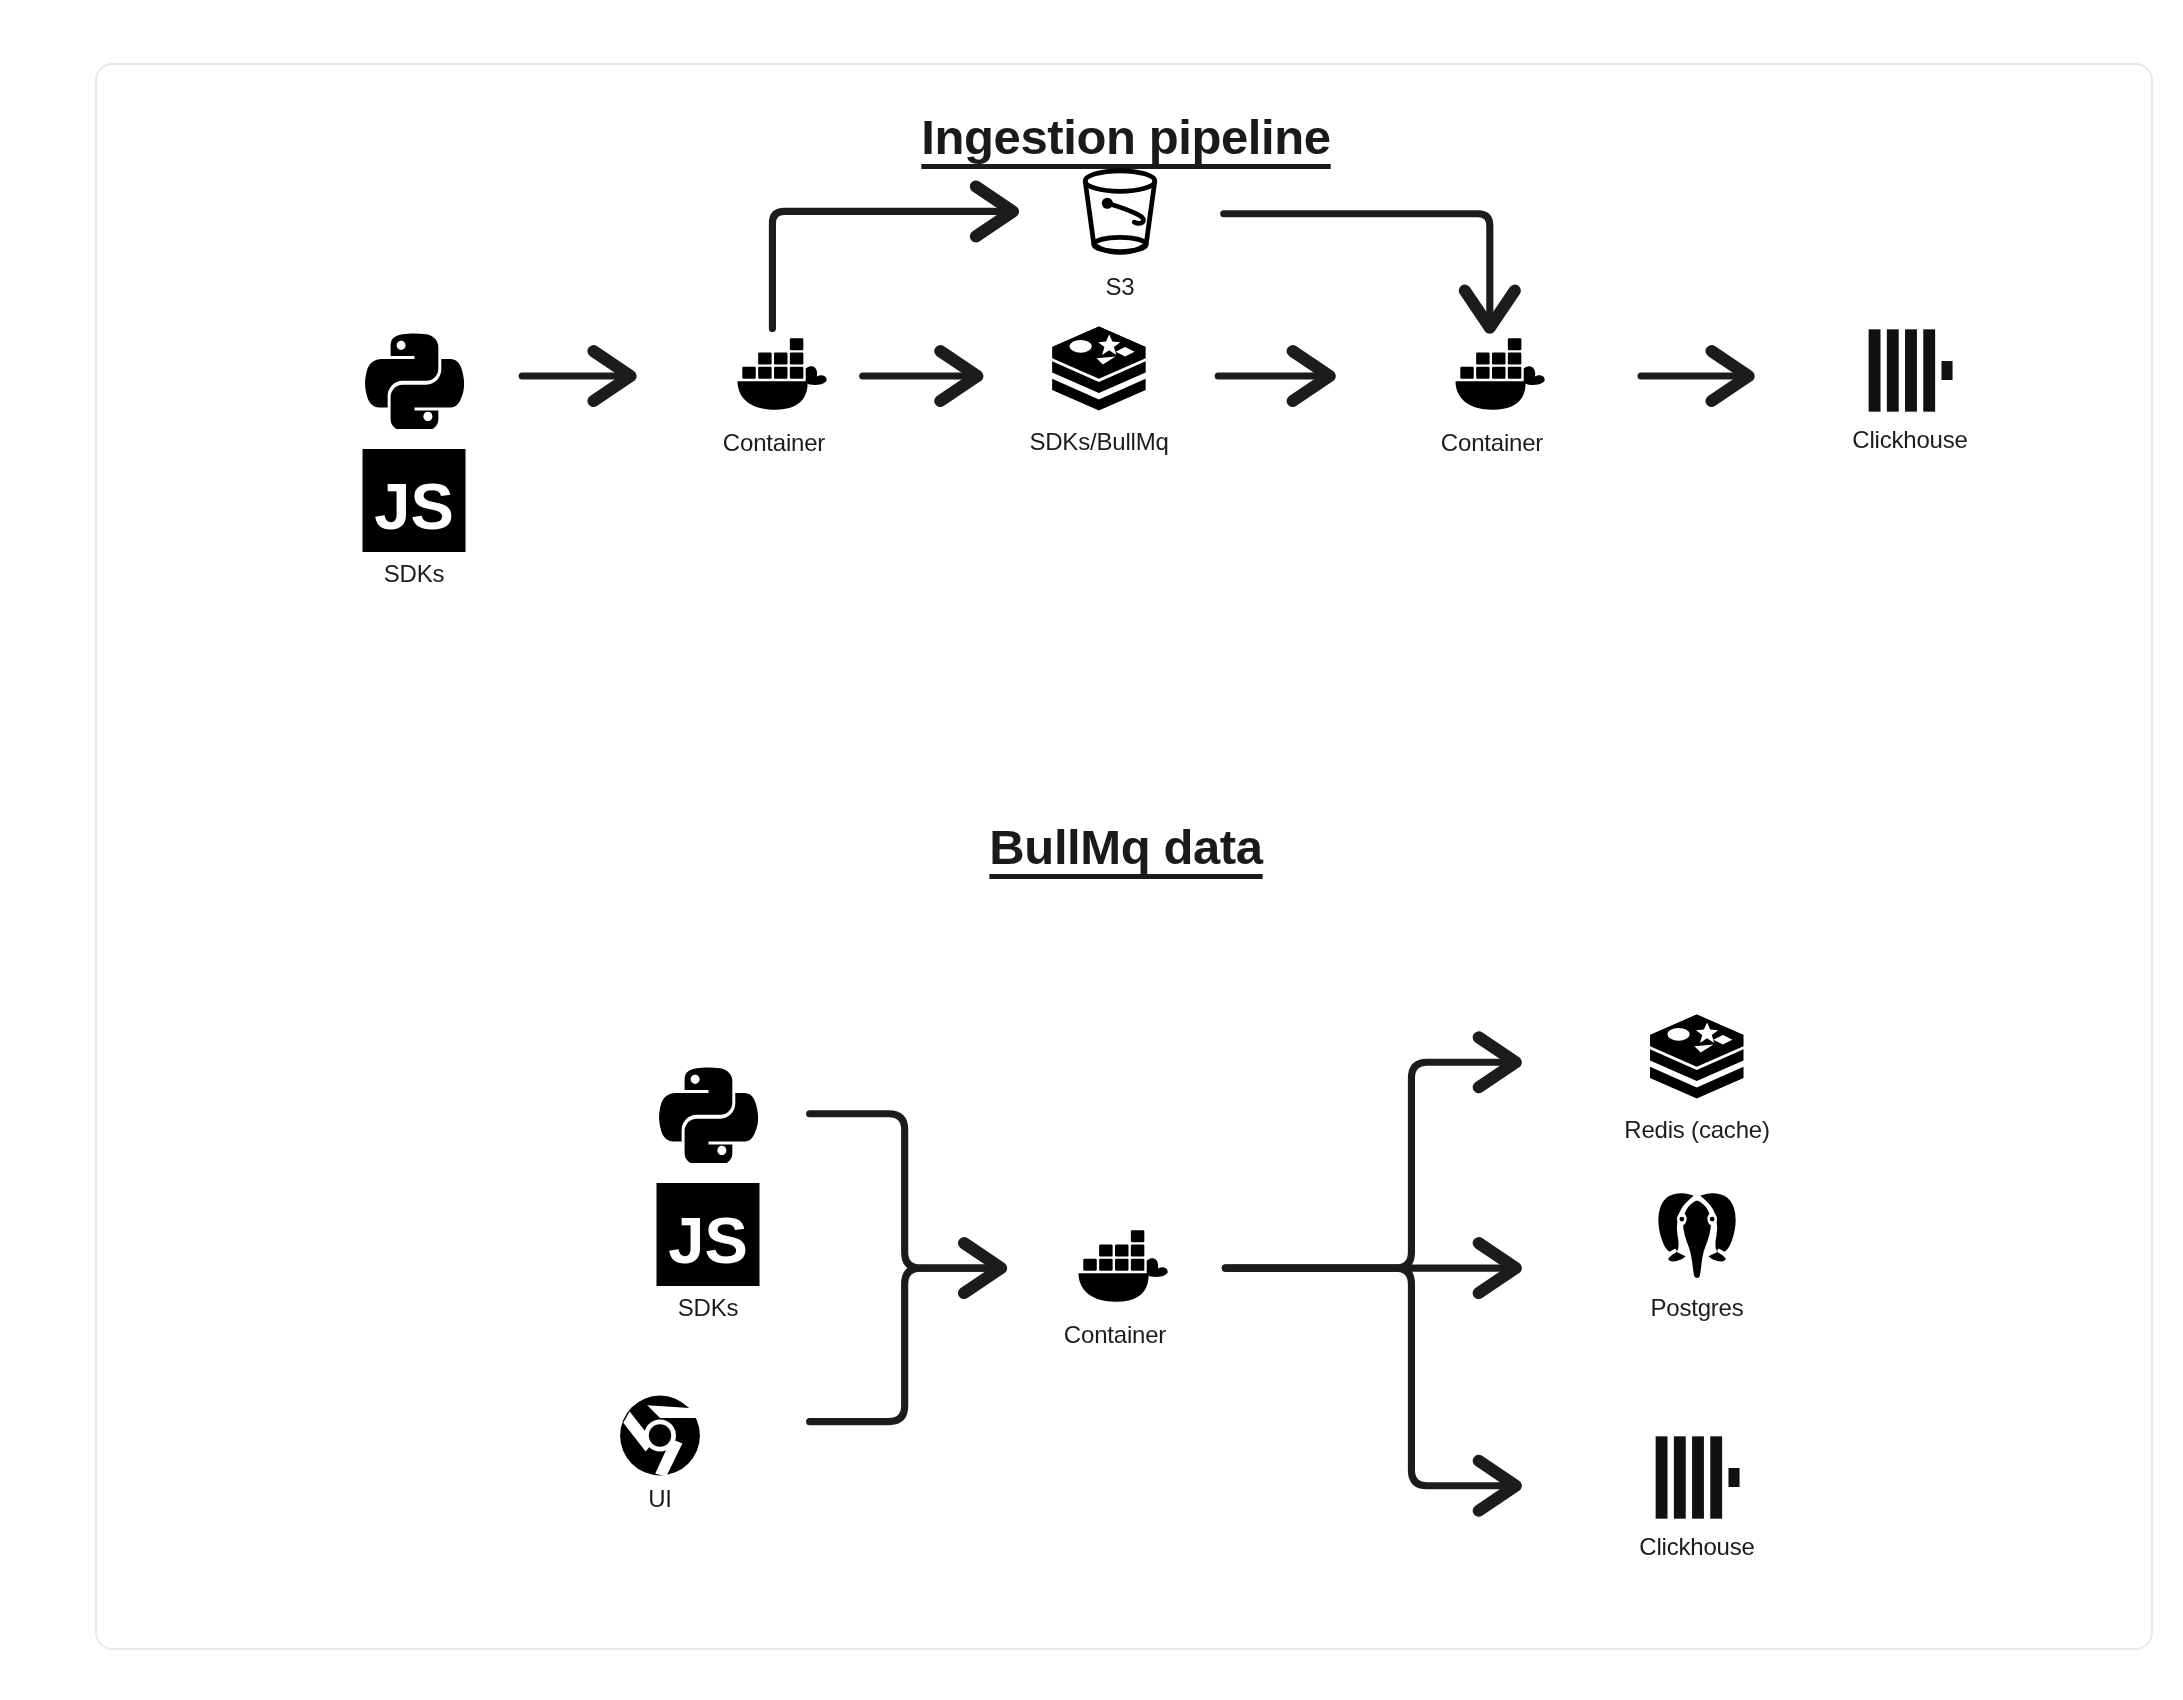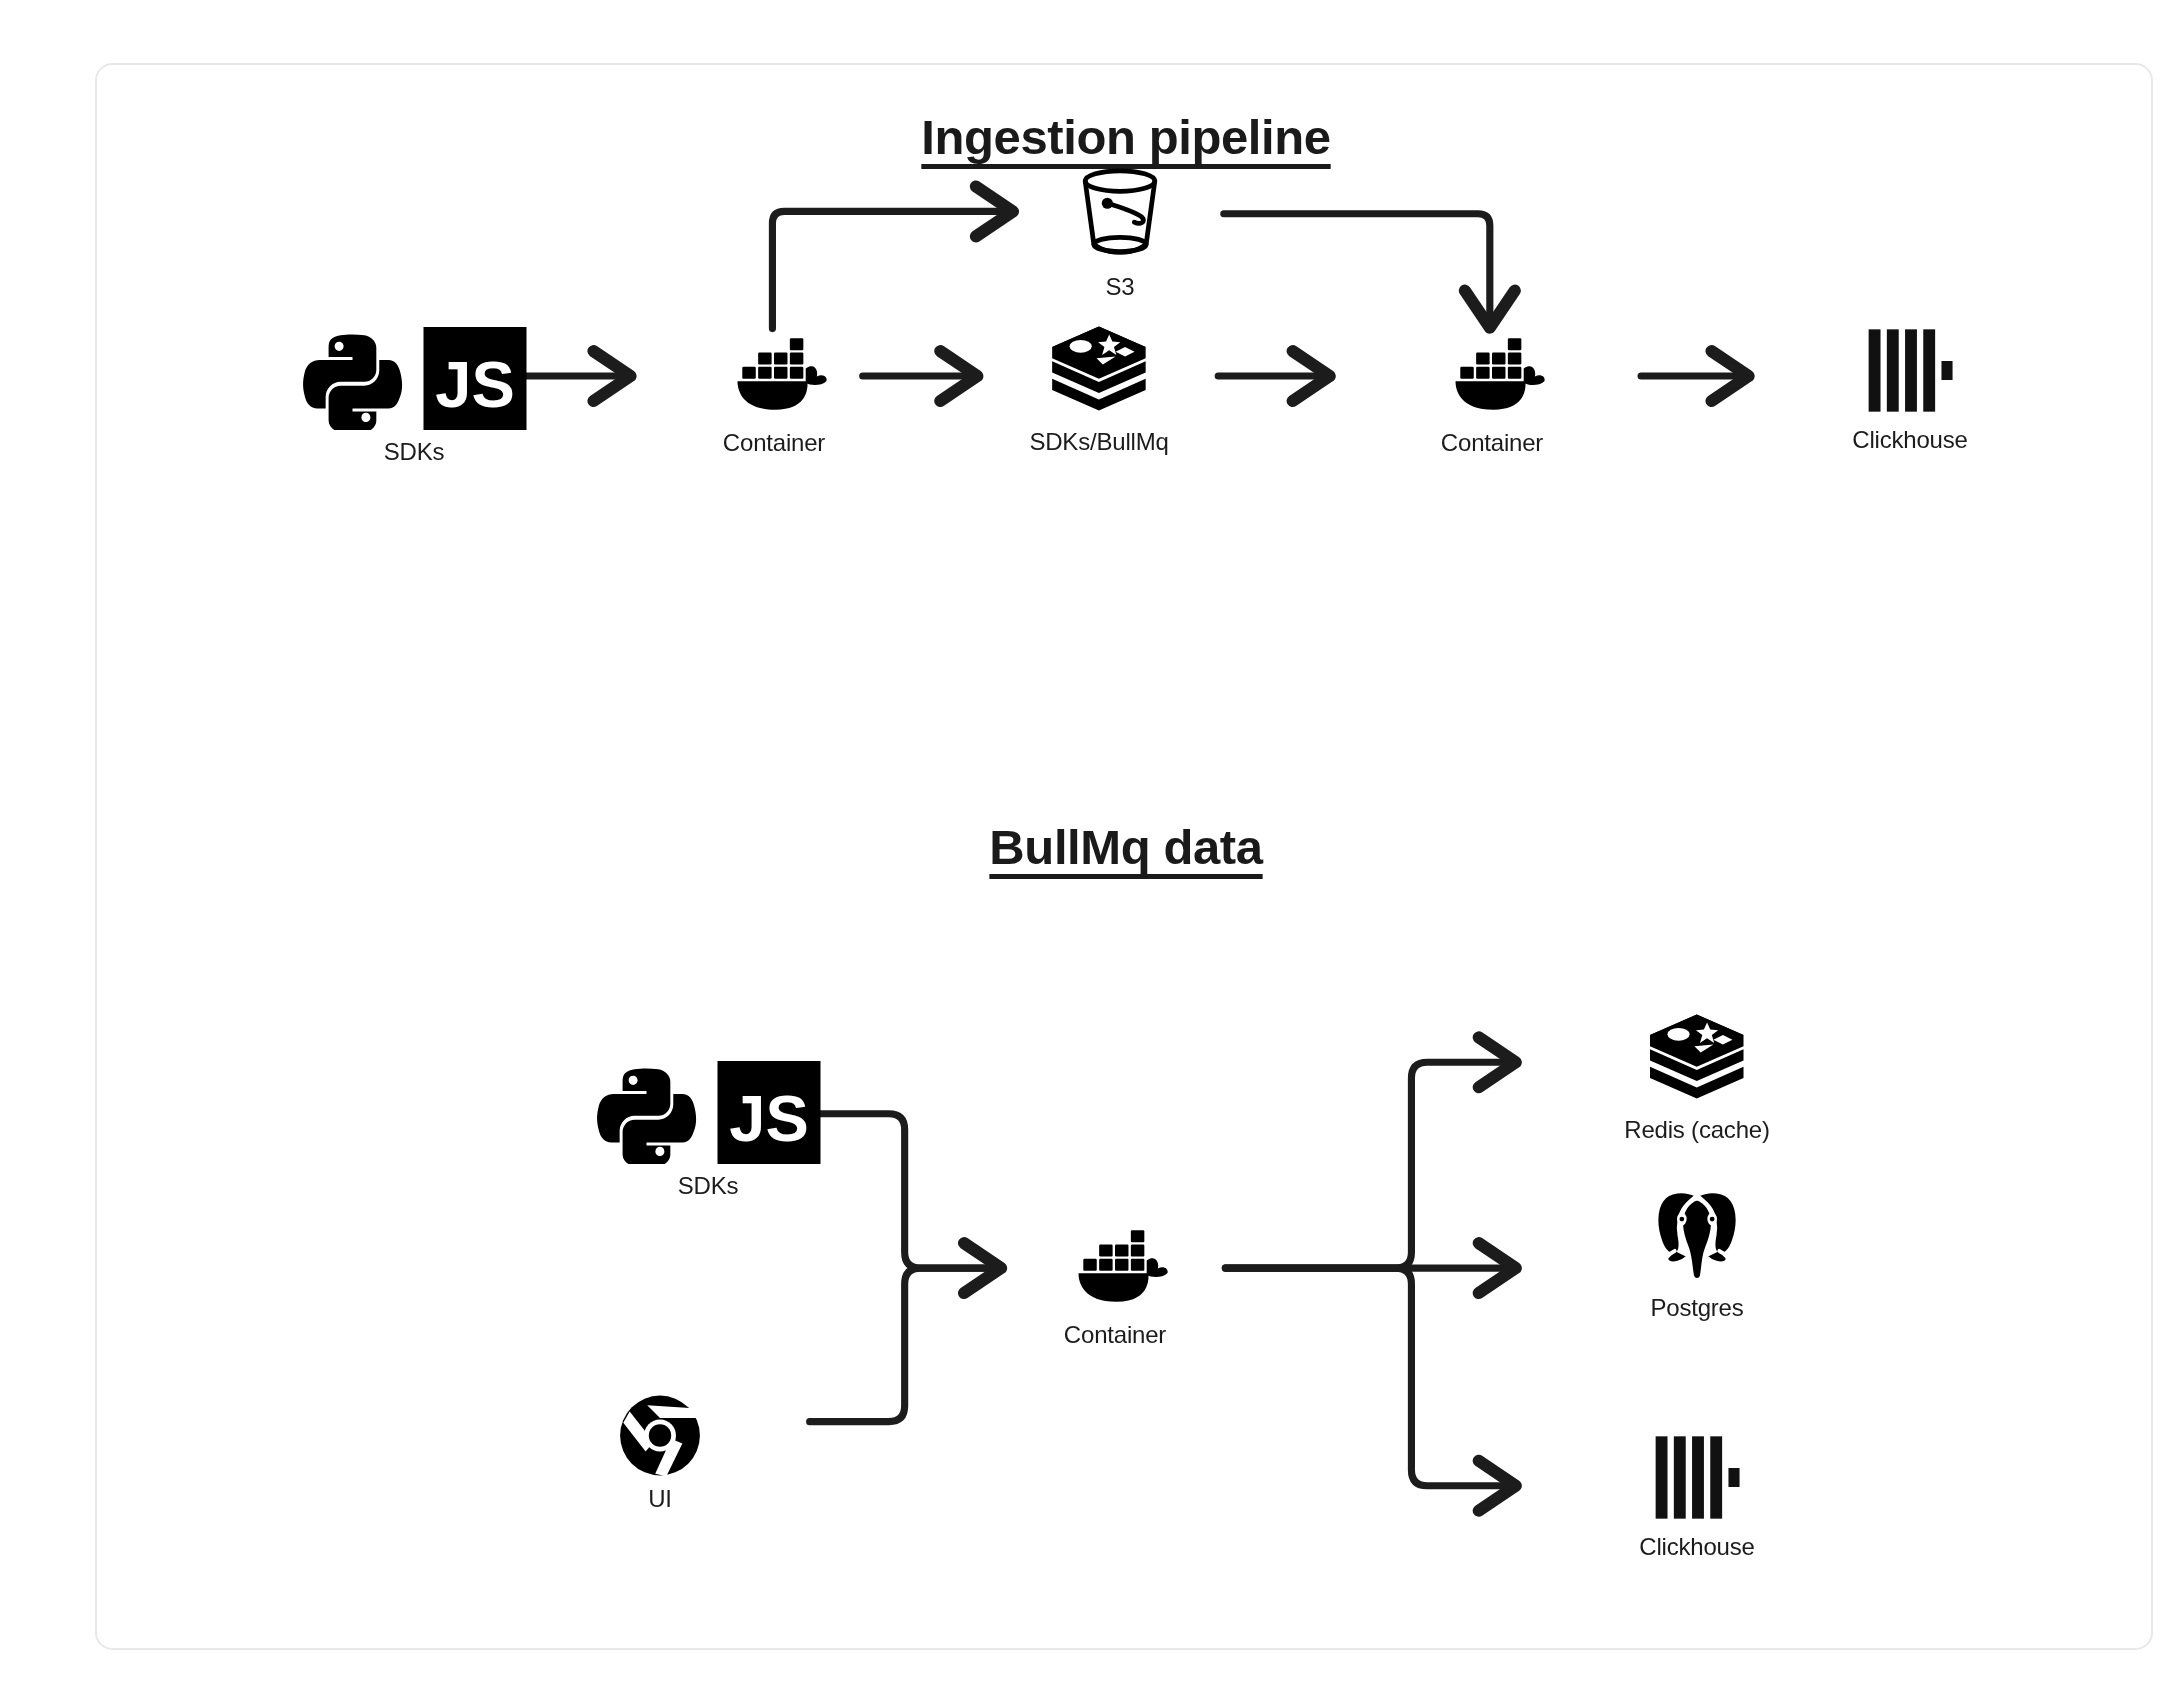--- a/index.html
+++ b/index.html
@@ -46,21 +46,21 @@
   }
   .node {
     position: absolute;
     display: flex;
     flex-direction: column;
     align-items: center;
     transform: translateX(-50%);
   }
   .node-icons {
     display: flex;
-    flex-direction: row;
+    flex-direction: column;
     align-items: center;
     justify-content: center;
     gap: 20px;
   }
   .node-label {
     margin-top: 8px;
     font-size: 24px;
     color: #1c1c1c;
     white-space: nowrap;
     letter-spacing: -0.2px;

